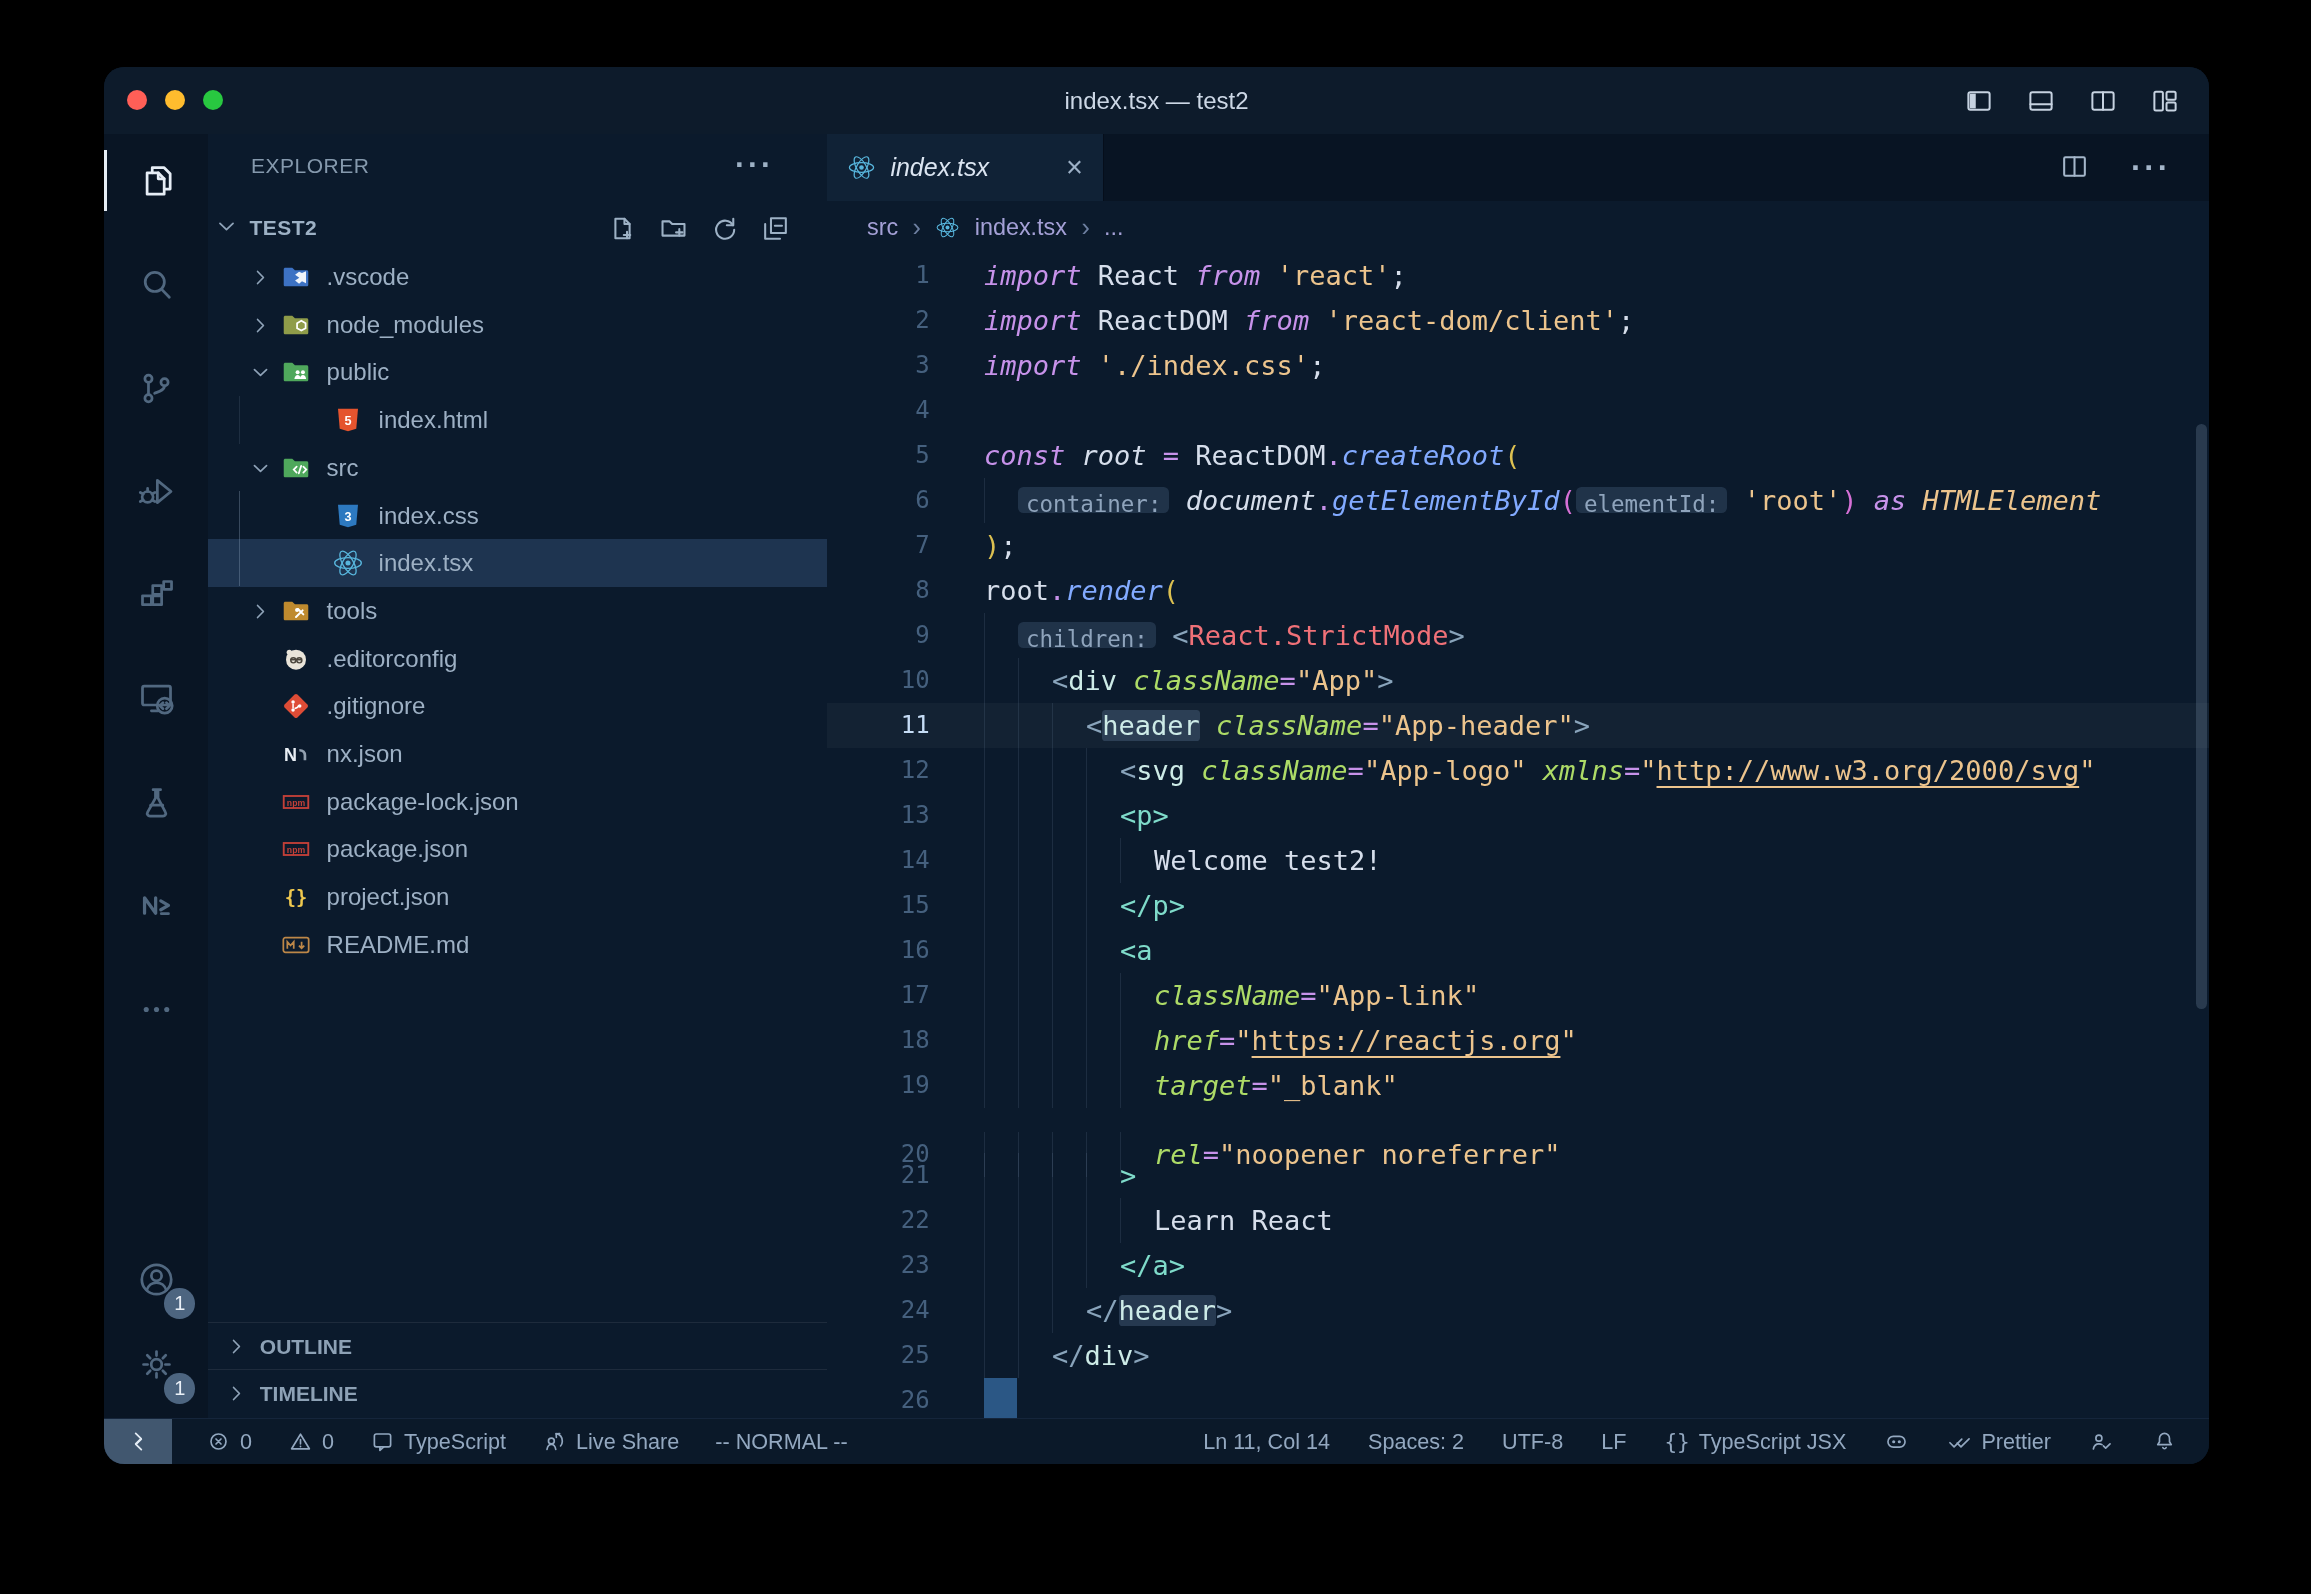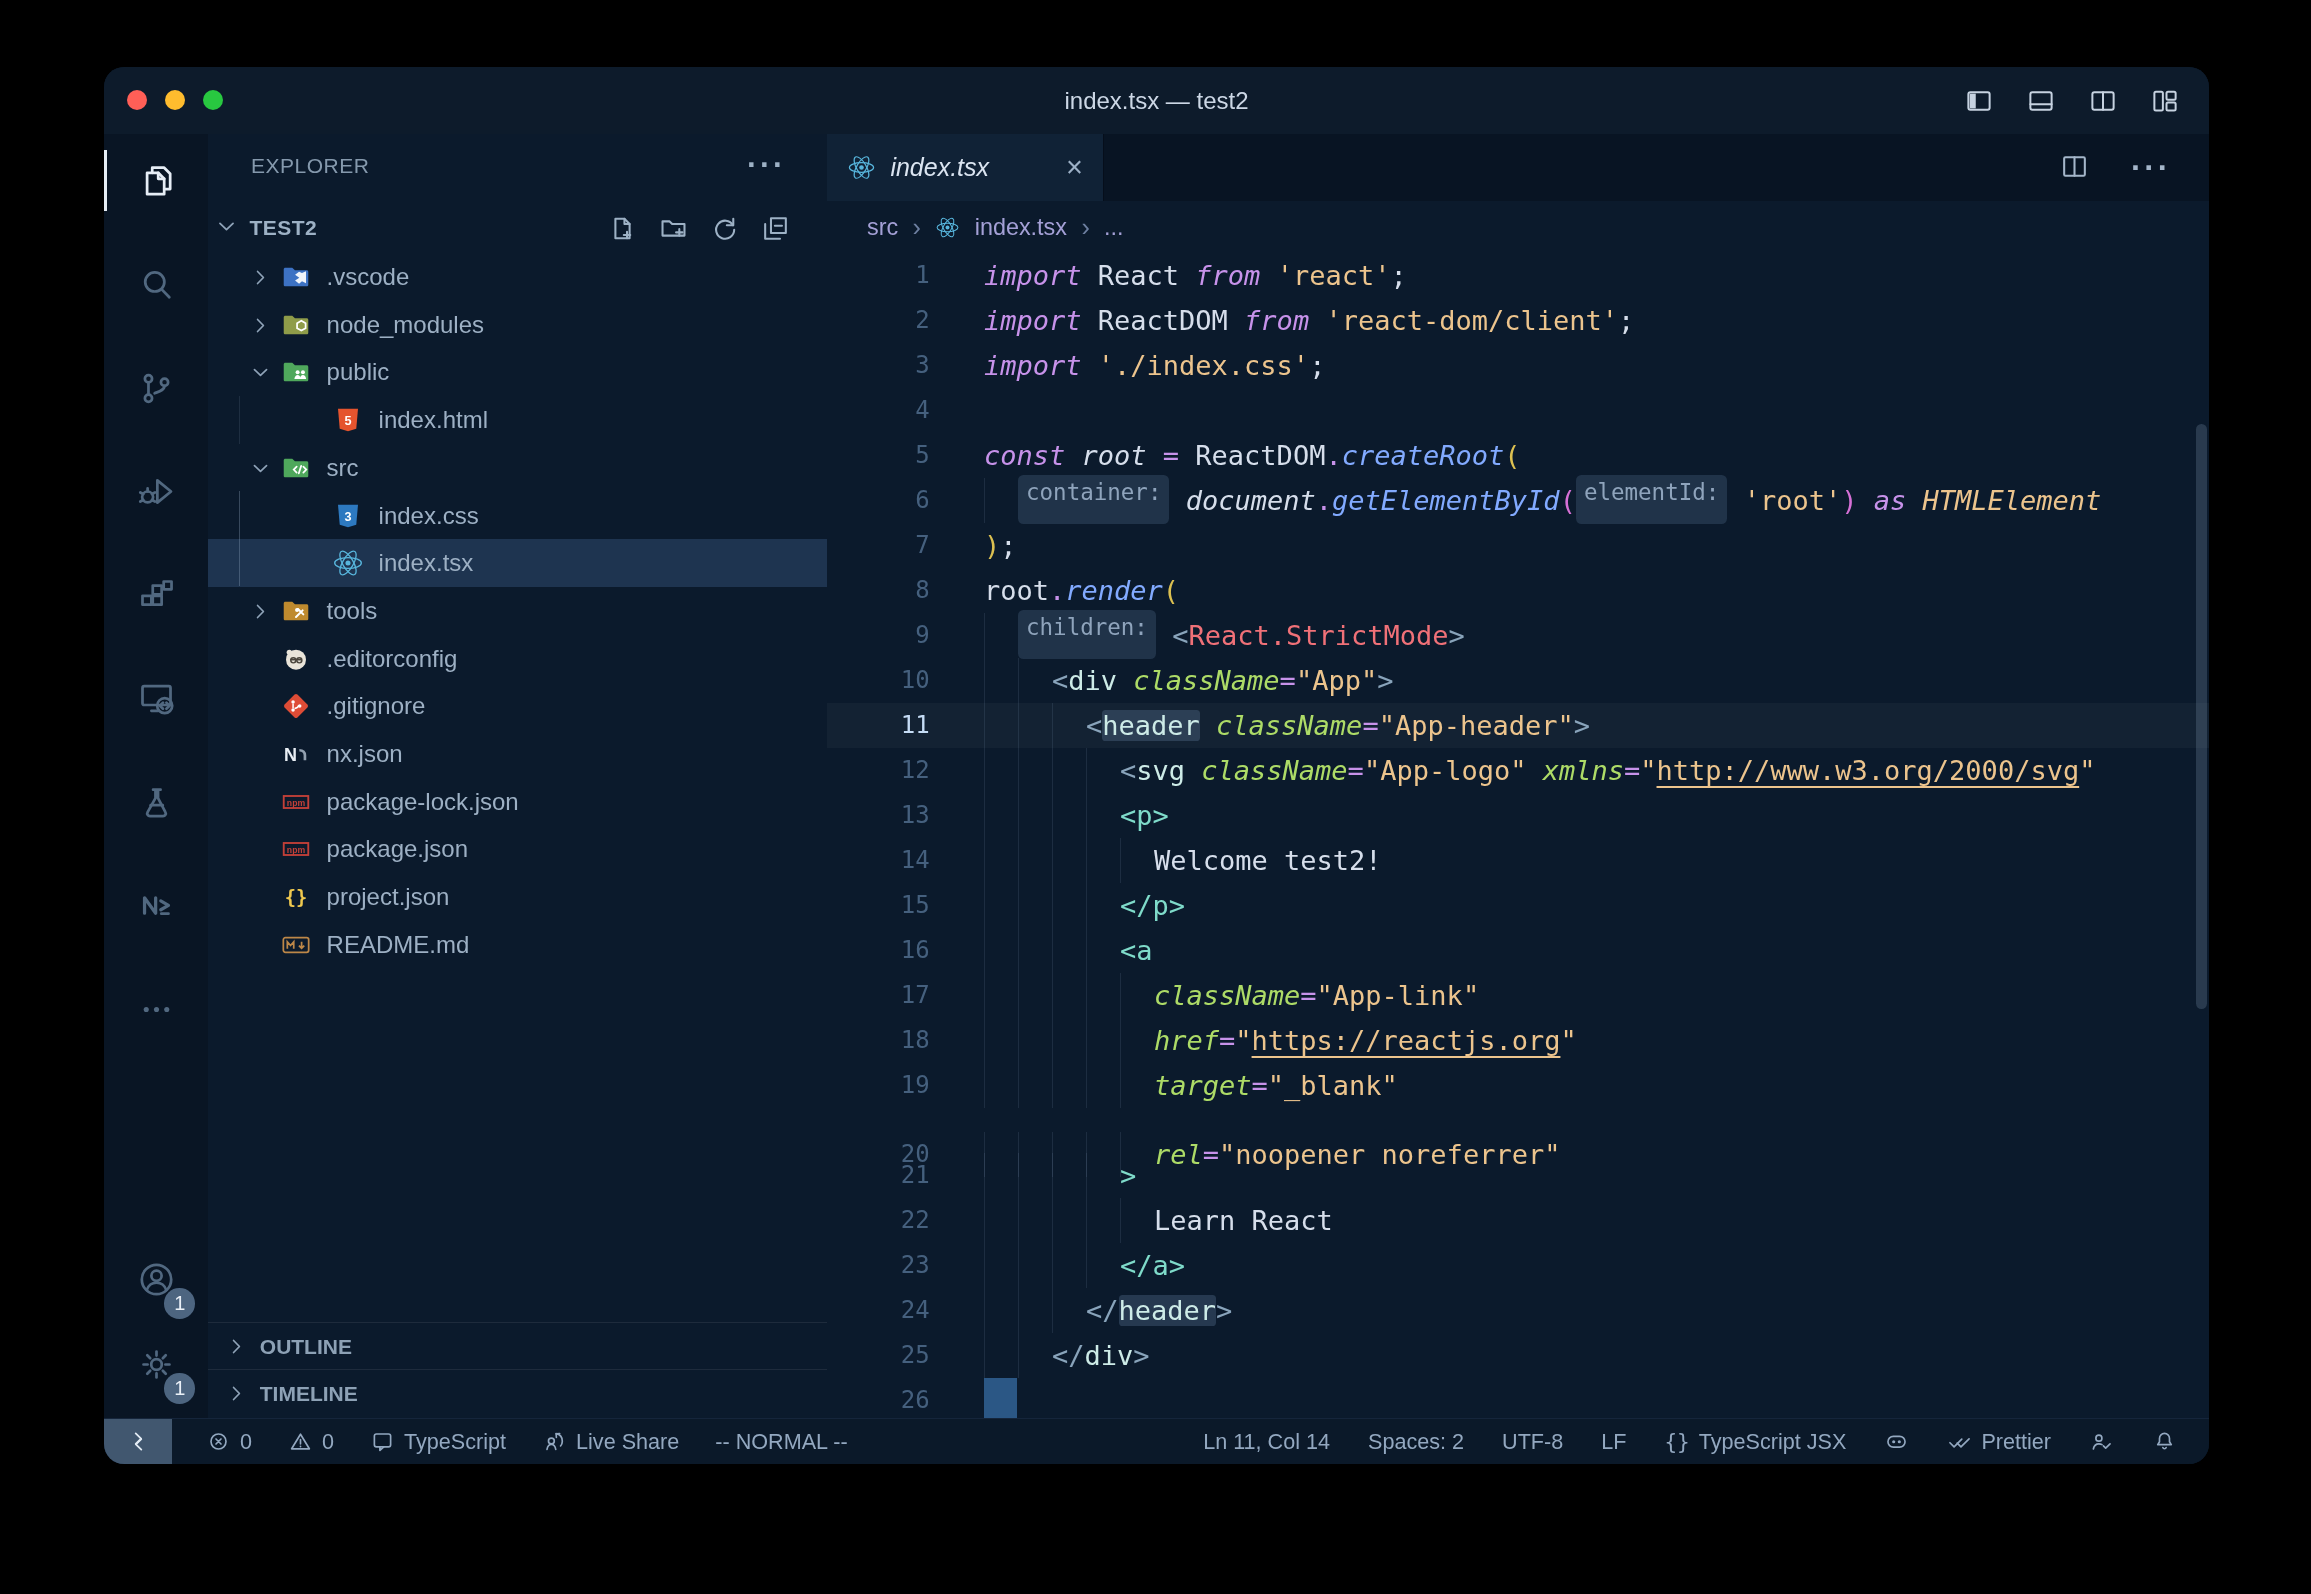--- a/index.html
+++ b/index.html
@@ -25,21 +25,21 @@
   .activitybar{position:absolute;left:0;top:67px;width:104px;bottom:45px;background:var(--c-activity);
                border-right:0.9px solid #14243a;}
   .ab-item{position:absolute;left:0;width:104px;height:90px;display:flex;align-items:center;justify-content:center;color:#516880;}
   .ab-item svg{width:41px;height:41px;}
   .ab-item.active{color:#e6edf5;}
   .ab-item.active::before{content:"";position:absolute;left:0;top:14.4px;bottom:14.4px;width:2.7px;background:#e6edf5;}
   .ab-badge{position:absolute;right:12.6px;bottom:5.4px;min-width:31px;height:31px;border-radius:15.3px;background:#4d6580;
             color:#eaf0f7;font-size:20px;display:flex;align-items:center;justify-content:center;}
   
   .sidebar{position:absolute;left:104px;top:67px;width:619px;bottom:45px;background:var(--c-side);border-right:0.9px solid #0a1526;}
-  .sb-header{position:absolute;left:0;top:0;right:0;height:69px;}
+  .sb-header{position:absolute;left:0;top:0;right:12px;height:69px;}
   .sb-header .lbl{position:absolute;left:43px;top:20px;font-size:21px;letter-spacing:0.5px;color:#8599ad;}
   .sb-more{position:absolute;right:41px;top:12.6px;color:#9db1c5;font-size:31px;font-weight:bold;letter-spacing:2.7px;}
   .sb-section{position:absolute;left:0;top:69px;right:0;height:50px;display:flex;align-items:center;}
   .sb-section .chev{width:36px;margin-left:5.4px;color:#8fa3b8;}
   .sb-section .chev svg{width:27px;height:27px;}
   .sb-section .lbl{font-size:21px;font-weight:bold;color:#9db1c5;letter-spacing:0.5px;}
   .sb-actions{margin-left:auto;display:flex;gap:20px;padding-right:36px;color:#9db1c5;}
   .sb-actions svg{width:31px;height:31px;}
   .tree{position:absolute;left:0;top:119px;right:0;height:738px;}
   .tree-row{position:absolute;left:0;right:0;height:48px;display:flex;align-items:center;font-size:24px;color:#9db0c4;}
@@ -86,21 +86,21 @@
   .t-dot{color:var(--tok-kw);}
   .t-tag{color:var(--tok-tag);}
   .t-tagh{color:var(--tok-tag);background:rgba(125,160,195,.24);border-radius:3.6px;}
   .t-tagt{color:var(--tok-tagt);}
   .t-comp{color:var(--tok-comp);}
   .t-punct{color:var(--tok-punct);}
   .t-gold{color:var(--tok-gold);}
   .t-orch{color:var(--tok-orch);}
   .t-plain{color:var(--tok-var);}
   .t-inlay{display:inline-block;background:var(--inlay-bg);color:var(--inlay-fg);font-size:22.5px;line-height:34px;
-           height:49px;border-radius:5.4px;padding:0 8px;vertical-align:middle;position:relative;top:-2.7px;font-style:normal;}
+           height:26px;border-radius:5.4px;padding:0 8px;vertical-align:middle;position:relative;top:-2.7px;font-style:normal;}
   .blue-block{position:absolute;left:157px;width:33px;height:45px;background:rgba(62,120,181,.65);}
   .scrollbar{position:absolute;right:1.8px;width:10.8px;border-radius:5.4px;background:rgba(130,155,180,.25);}
   
   .statusbar{position:absolute;left:0;right:0;bottom:0;height:45px;background:var(--c-status);
              border-top:0.9px solid #15253b;display:flex;align-items:center;}
   .remote-box{width:68px;height:45px;background:#41576f;display:flex;align-items:center;justify-content:center;color:#e2ebf4;flex:none;}
   .remote-box svg{width:27px;height:27px;}
   .sb-left{display:flex;align-items:center;gap:36px;margin-left:34px;}
   .sb-right{display:flex;align-items:center;gap:38px;margin-left:auto;padding-right:32px;}
   .sb-item{display:flex;align-items:center;gap:9px;font-size:21.6px;color:#93a8c0;white-space:nowrap;}

